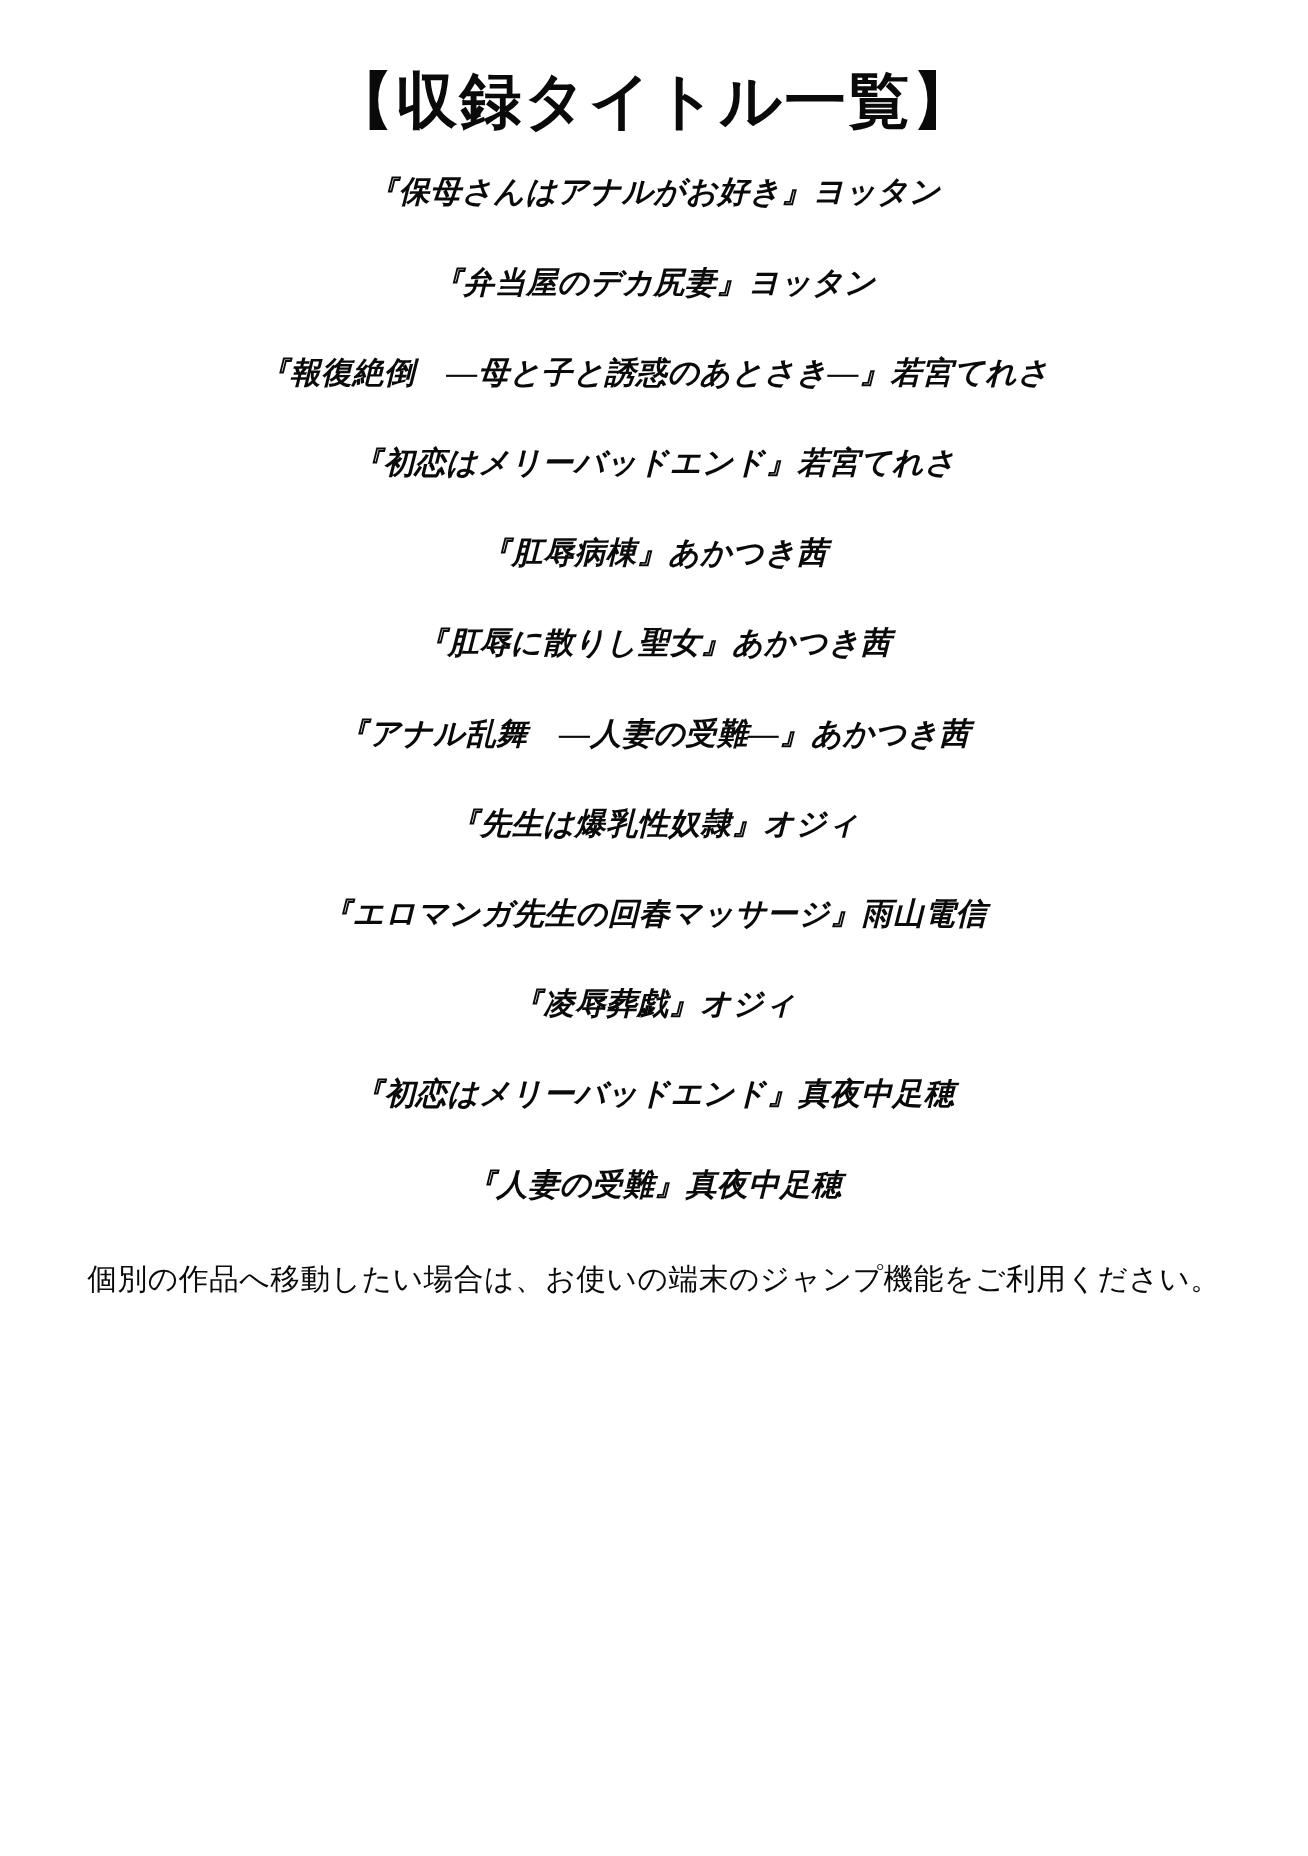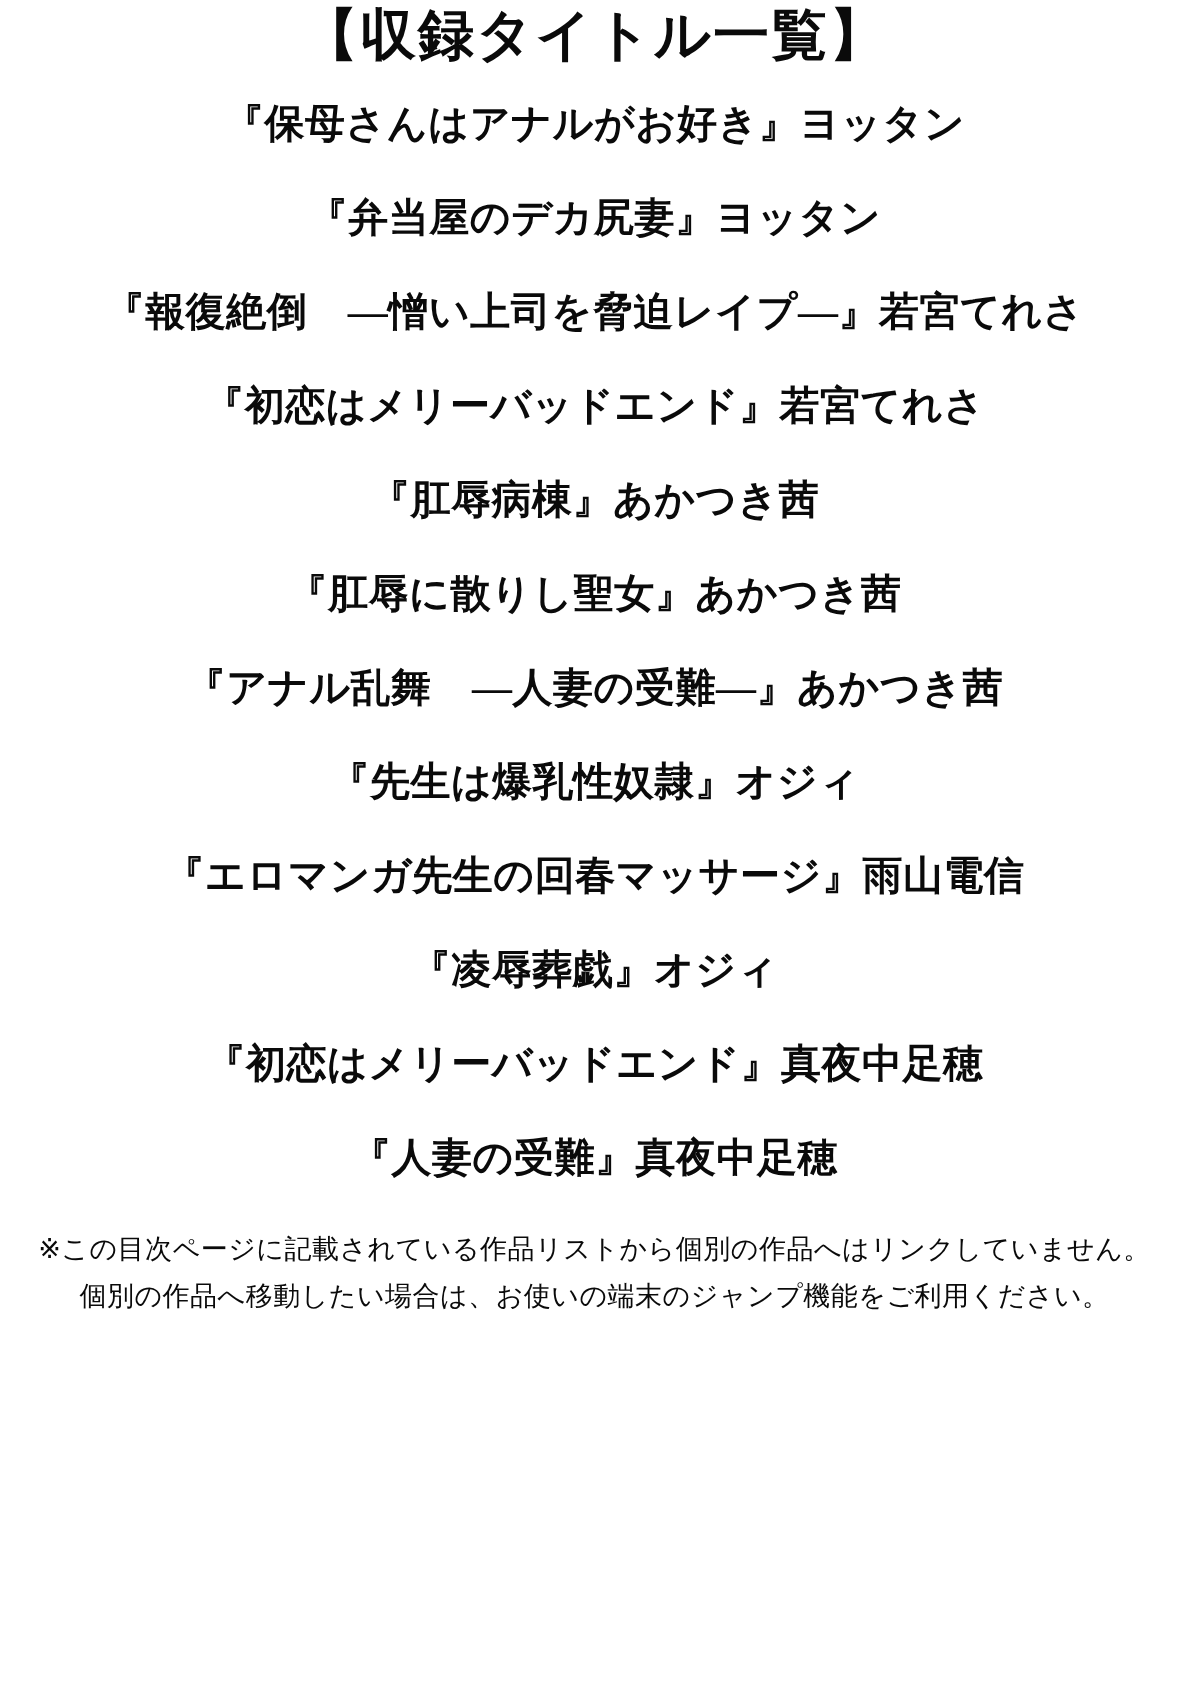--- a/index.html
+++ b/index.html
@@ -13,41 +13,43 @@
     color: #0a0a0a;
     overflow: hidden;
   }
   .page {
     width: 1189px;
     height: 1491px;
     display: flex;
     flex-direction: column;
     align-items: center;
     text-align: center;
+    padding-top: 58px;
   }
   .title {
     font-size: 56px;
     font-weight: bold;
     line-height: 1.25;
     letter-spacing: 2px;
     margin-bottom: 34px;
     white-space: nowrap;
   }
   .entries {
     display: flex;
     flex-direction: column;
     align-items: center;
     gap: 54px;
   }
   .entry {
-    font-size: 40px;
+    font-size: 28px;
     font-weight: bold;
     line-height: 1;
     white-space: nowrap;
     letter-spacing: 0.5px;
+    font-style: italic;
   }
   .footer {
     margin-top: 56px;
     display: flex;
     flex-direction: column;
     align-items: center;
     gap: 16px;
     font-family: "Liberation Sans", "DejaVu Sans", sans-serif;
     font-weight: normal;
   }
@@ -61,30 +63,29 @@
 </head>
 <body>
 
 <div class="page">
 
   <div class="title">【収録タイトル一覧】</div>
 
   <div class="entries">
     <div class="entry">『保母さんはアナルがお好き』ヨッタン</div>
     <div class="entry">『弁当屋のデカ尻妻』ヨッタン</div>
-    <div class="entry">『報復絶倒　―憎い上司を脅迫レイプ―』若宮てれさ</div>
+    <div class="entry">『報復絶倒　―母と子と誘惑のあとさき―』若宮てれさ</div>
     <div class="entry">『初恋はメリーバッドエンド』若宮てれさ</div>
     <div class="entry">『肛辱病棟』あかつき茜</div>
     <div class="entry">『肛辱に散りし聖女』あかつき茜</div>
     <div class="entry">『アナル乱舞　―人妻の受難―』あかつき茜</div>
     <div class="entry">『先生は爆乳性奴隷』オジィ</div>
     <div class="entry">『エロマンガ先生の回春マッサージ』雨山電信</div>
     <div class="entry">『凌辱葬戯』オジィ</div>
     <div class="entry">『初恋はメリーバッドエンド』真夜中足穂</div>
     <div class="entry">『人妻の受難』真夜中足穂</div>
   </div>
 
   <div class="footer">
-    <div class="footer-line">※この目次ページに記載されている作品リストから個別の作品へはリンクしていません。</div>
     <div class="footer-line">個別の作品へ移動したい場合は、お使いの端末のジャンプ機能をご利用ください。</div>
   </div>
 
 </div>
 
 </body></html>

